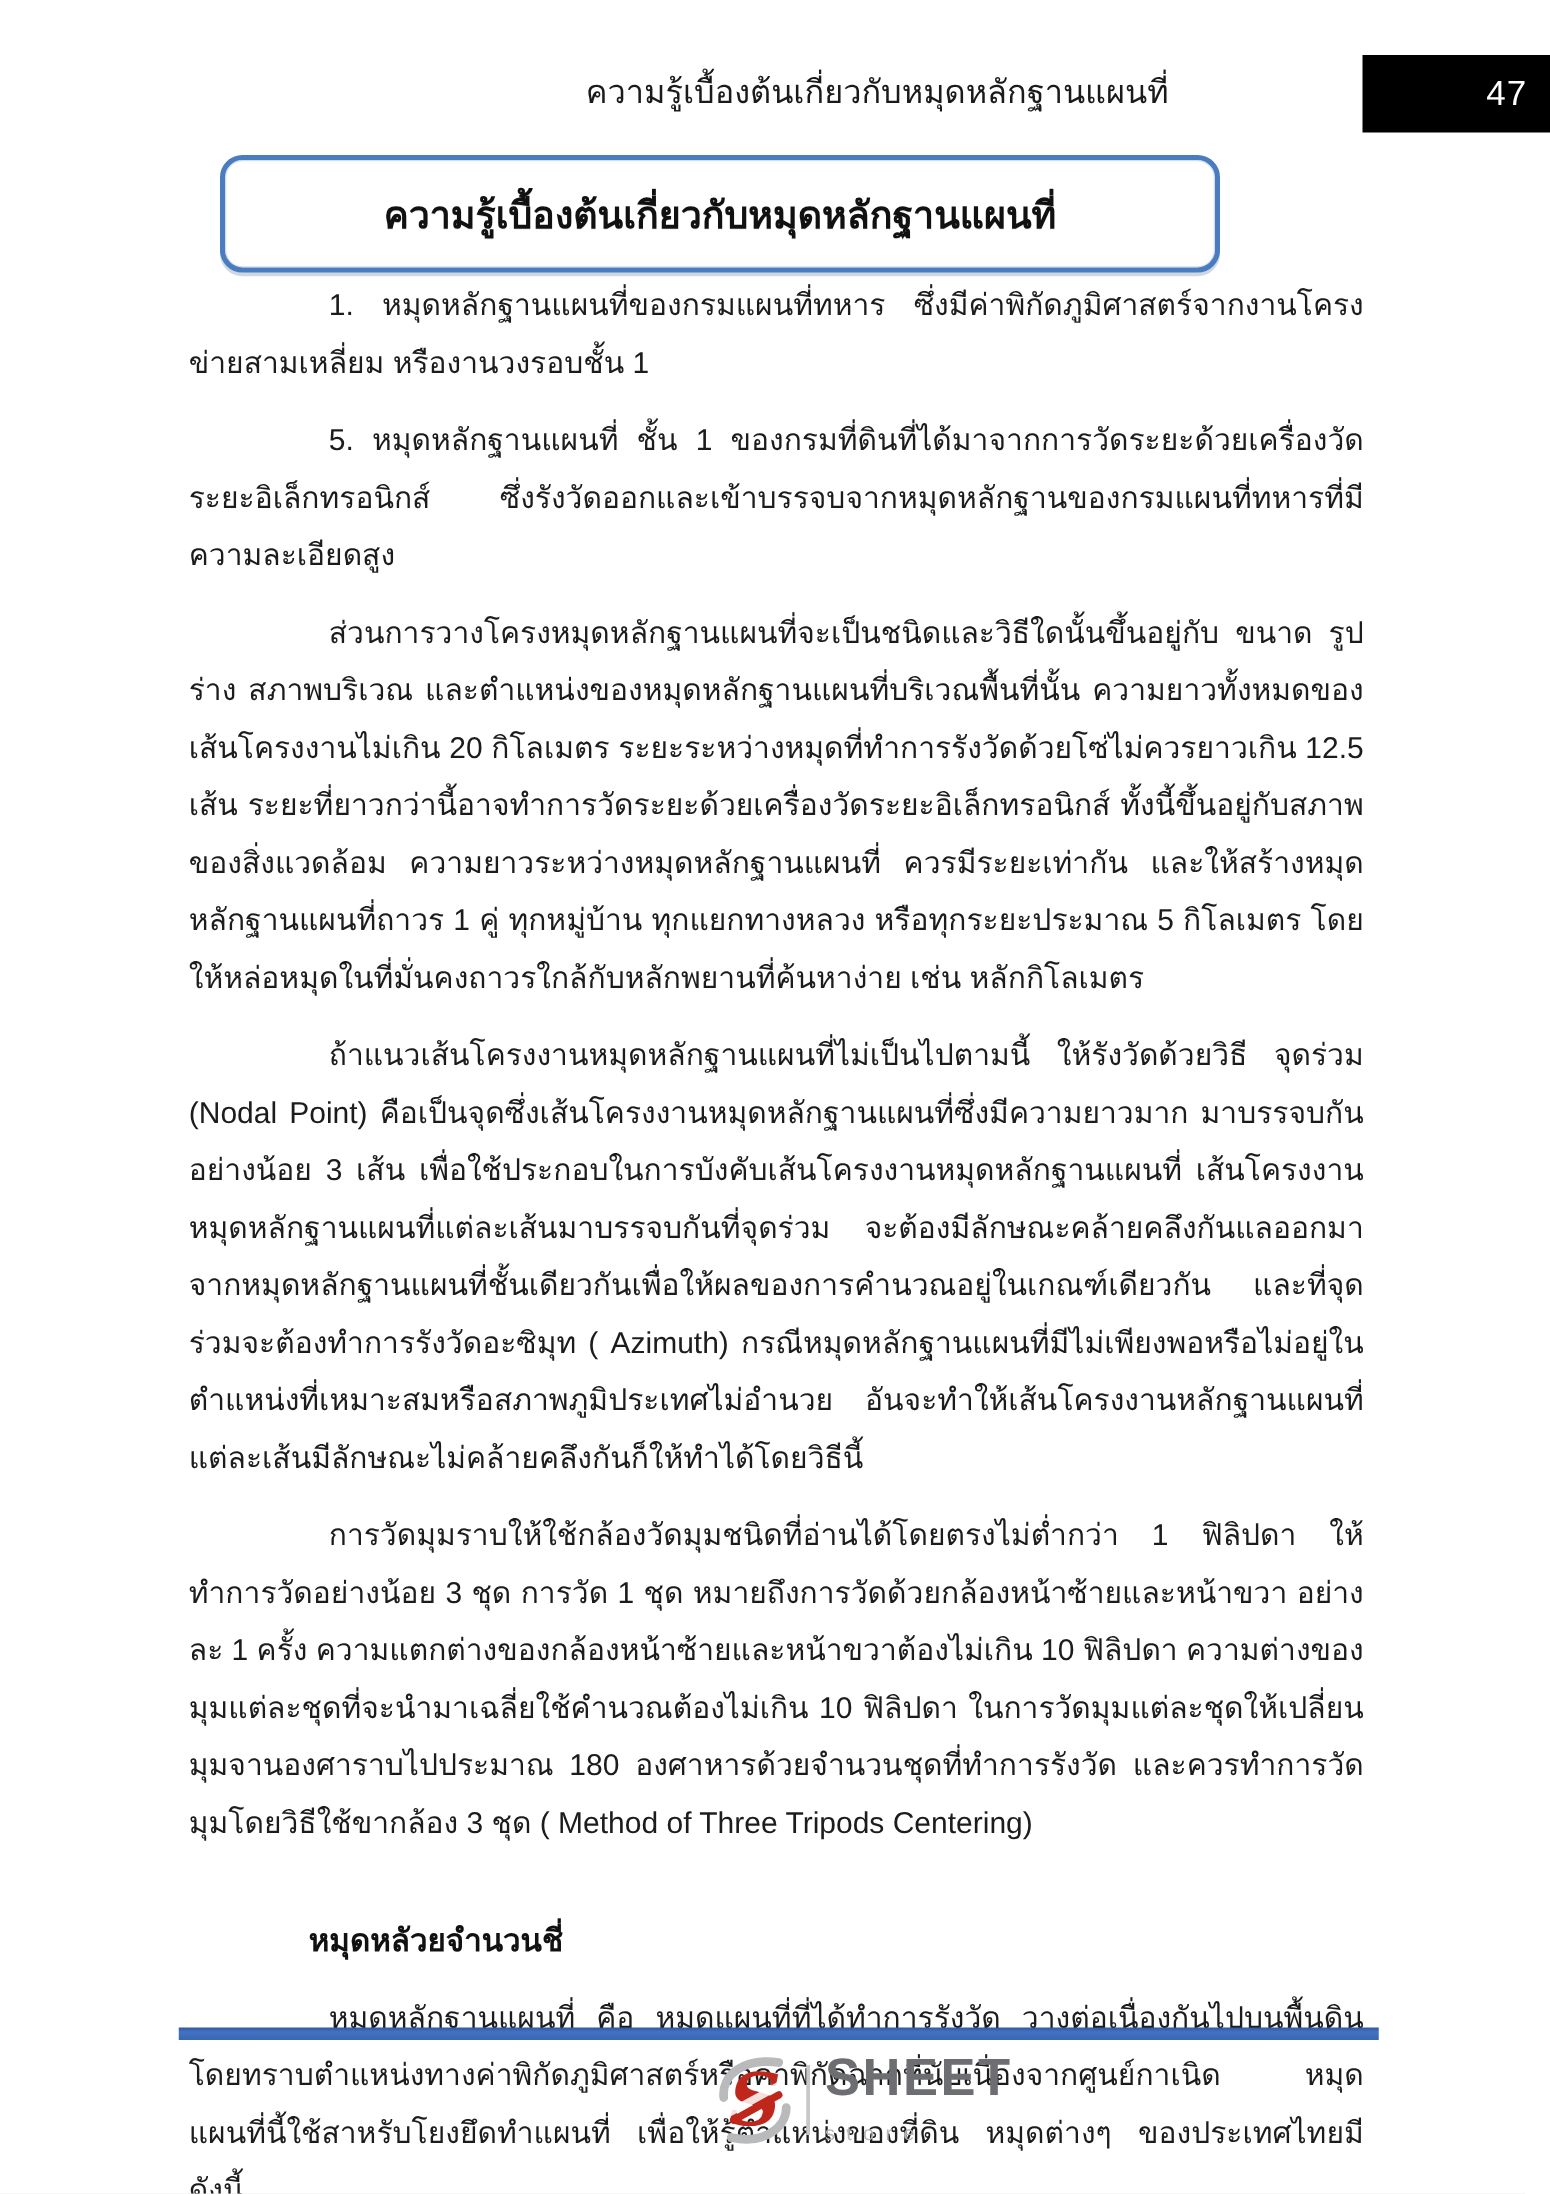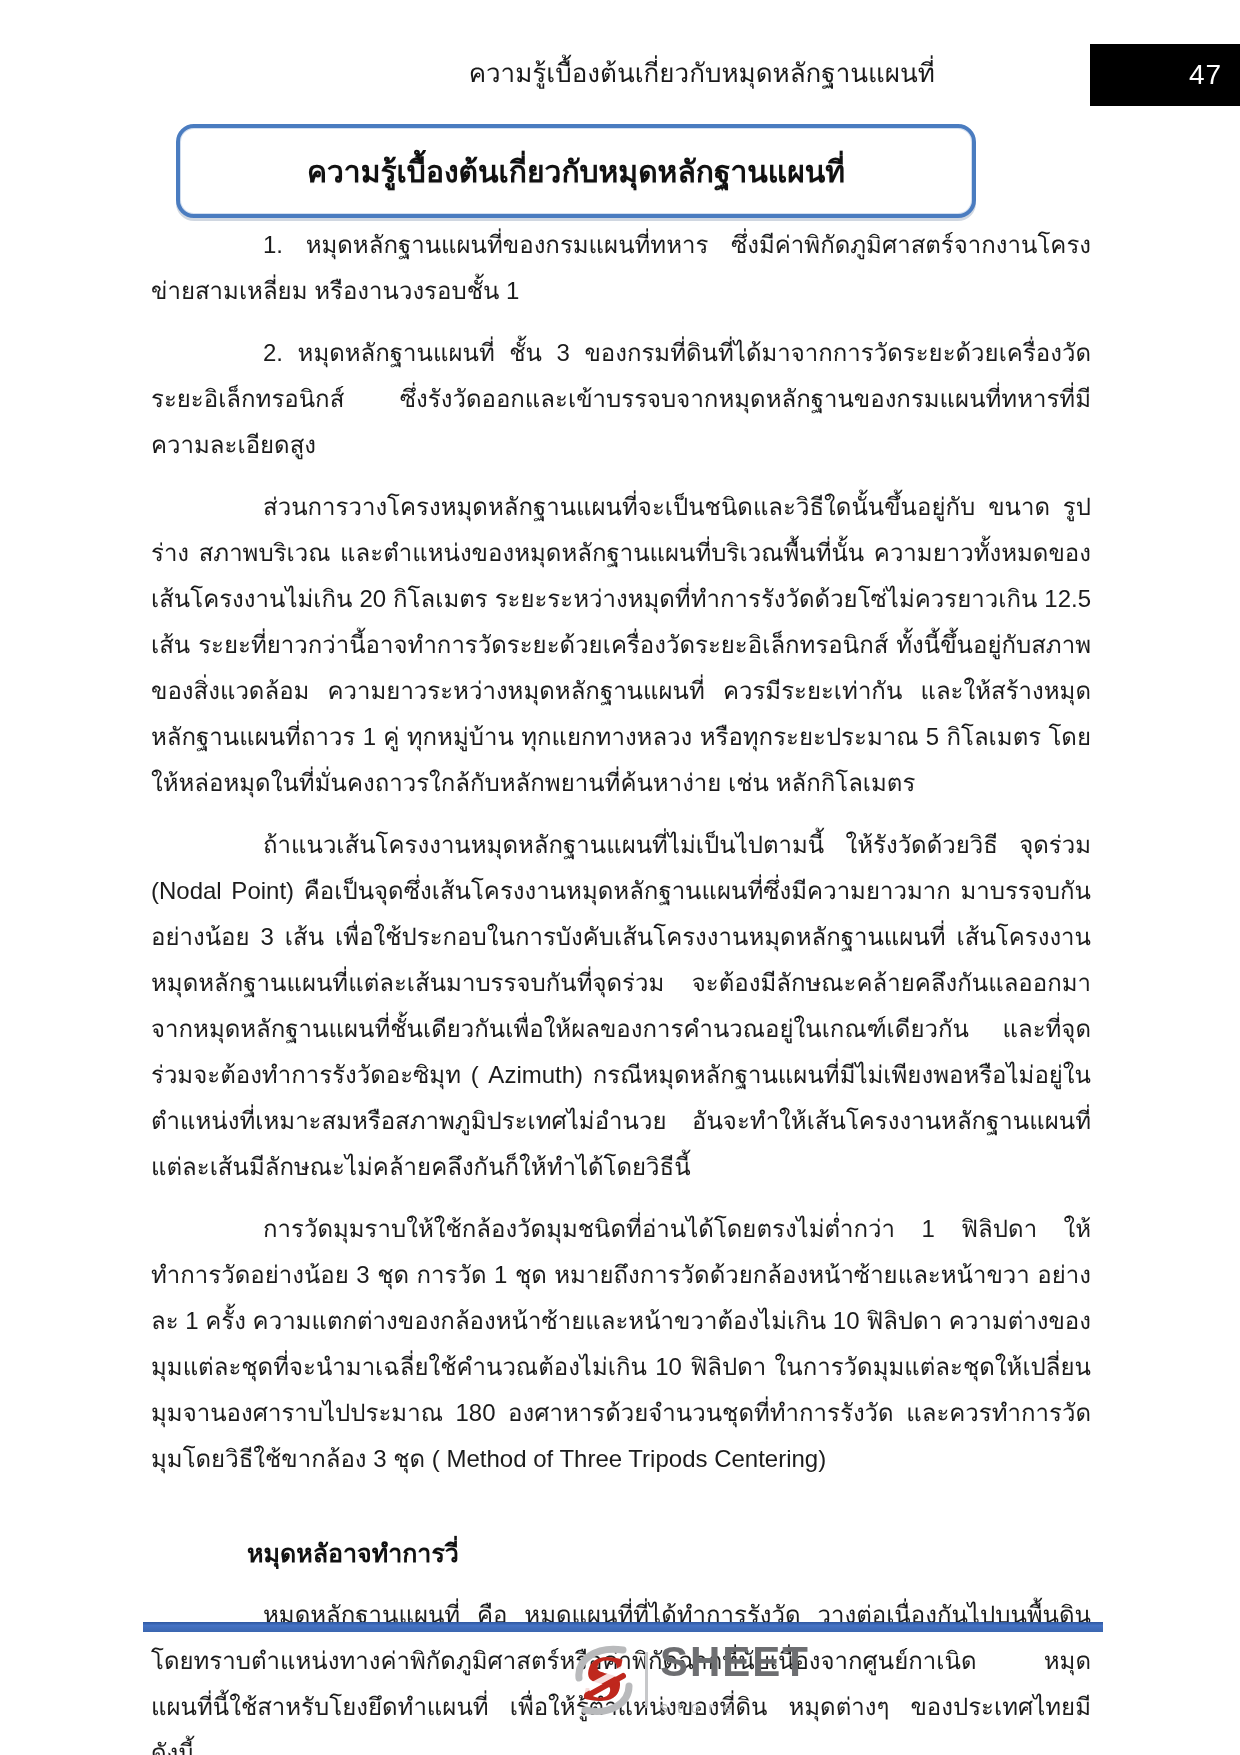--- a/index.html
+++ b/index.html
@@ -116,26 +116,26 @@
   <div class="page-num-box">
     <span>47</span>
   </div>
 
   <div class="title-box">
     <h1>ความรู้เบื้องต้นเกี่ยวกับหมุดหลักฐานแผนที่</h1>
   </div>
 
   <div class="content">
     <p>1. หมุดหลักฐานแผนที่ของกรมแผนที่ทหาร ซึ่งมีค่าพิกัดภูมิศาสตร์จากงานโครงข่ายสามเหลี่ยม หรืองานวงรอบชั้น 1</p>
-    <p>2. หมุดหลักฐานแผนที่ ชั้น 3 ของกรมที่ดินที่ได้มาจากการวัดระยะด้วยเครื่องวัดระยะอิเล็กทรอนิกส์ ซึ่งรังวัดออกและเข้าบรรจบจากหมุดหลักฐานของกรมแผนที่ทหารที่มีความละเอียดสูง</p>
+    <p>5. หมุดหลักฐานแผนที่ ชั้น 1 ของกรมที่ดินที่ได้มาจากการวัดระยะด้วยเครื่องวัดระยะอิเล็กทรอนิกส์ ซึ่งรังวัดออกและเข้าบรรจบจากหมุดหลักฐานของกรมแผนที่ทหารที่มีความละเอียดสูง</p>
     <p>ส่วนการวางโครงหมุดหลักฐานแผนที่จะเป็นชนิดและวิธีใดนั้นขึ้นอยู่กับ ขนาด รูปร่าง สภาพบริเวณ และตำแหน่งของหมุดหลักฐานแผนที่บริเวณพื้นที่นั้น ความยาวทั้งหมดของเส้นโครงงานไม่เกิน 20 กิโลเมตร ระยะระหว่างหมุดที่ทำการรังวัดด้วยโซ่ไม่ควรยาวเกิน 12.5 เส้น ระยะที่ยาวกว่านี้อาจทำการวัดระยะด้วยเครื่องวัดระยะอิเล็กทรอนิกส์ ทั้งนี้ขึ้นอยู่กับสภาพของสิ่งแวดล้อม ความยาวระหว่างหมุดหลักฐานแผนที่ ควรมีระยะเท่ากัน และให้สร้างหมุดหลักฐานแผนที่ถาวร 1 คู่ ทุกหมู่บ้าน ทุกแยกทางหลวง หรือทุกระยะประมาณ 5 กิโลเมตร โดยให้หล่อหมุดในที่มั่นคงถาวรใกล้กับหลักพยานที่ค้นหาง่าย เช่น หลักกิโลเมตร</p>
     <p>ถ้าแนวเส้นโครงงานหมุดหลักฐานแผนที่ไม่เป็นไปตามนี้ ให้รังวัดด้วยวิธี จุดร่วม (Nodal Point) คือเป็นจุดซึ่งเส้นโครงงานหมุดหลักฐานแผนที่ซึ่งมีความยาวมาก มาบรรจบกันอย่างน้อย 3 เส้น เพื่อใช้ประกอบในการบังคับเส้นโครงงานหมุดหลักฐานแผนที่ เส้นโครงงานหมุดหลักฐานแผนที่แต่ละเส้นมาบรรจบกันที่จุดร่วม จะต้องมีลักษณะคล้ายคลึงกันแลออกมาจากหมุดหลักฐานแผนที่ชั้นเดียวกันเพื่อให้ผลของการคำนวณอยู่ในเกณฑ์เดียวกัน และที่จุดร่วมจะต้องทำการรังวัดอะซิมุท ( Azimuth) กรณีหมุดหลักฐานแผนที่มีไม่เพียงพอหรือไม่อยู่ในตำแหน่งที่เหมาะสมหรือสภาพภูมิประเทศไม่อำนวย อันจะทำให้เส้นโครงงานหลักฐานแผนที่แต่ละเส้นมีลักษณะไม่คล้ายคลึงกันก็ให้ทำได้โดยวิธีนี้</p>
     <p>การวัดมุมราบให้ใช้กล้องวัดมุมชนิดที่อ่านได้โดยตรงไม่ต่ำกว่า 1 ฟิลิปดา ให้ทำการวัดอย่างน้อย 3 ชุด การวัด 1 ชุด หมายถึงการวัดด้วยกล้องหน้าซ้ายและหน้าขวา อย่างละ 1 ครั้ง ความแตกต่างของกล้องหน้าซ้ายและหน้าขวาต้องไม่เกิน 10 ฟิลิปดา ความต่างของมุมแต่ละชุดที่จะนำมาเฉลี่ยใช้คำนวณต้องไม่เกิน 10 ฟิลิปดา ในการวัดมุมแต่ละชุดให้เปลี่ยนมุมจานองศาราบไปประมาณ 180 องศาหารด้วยจำนวนชุดที่ทำการรังวัด และควรทำการวัดมุมโดยวิธีใช้ขากล้อง 3 ชุด ( Method of Three Tripods Centering)</p>
 
-    <div class="section-heading">หมุดหลัอาจทำการวี่</div>
+    <div class="section-heading">หมุดหลัวยจำนวนชี่</div>
 
     <p>หมุดหลักฐานแผนที่ คือ หมุดแผนที่ที่ได้ทำการรังวัด วางต่อเนื่องกันไปบนพื้นดิน โดยทราบตำแหน่งทางค่าพิกัดภูมิศาสตร์หรือค่าพิกัดฉากที่นับเนื่องจากศูนย์กาเนิด หมุดแผนที่นี้ใช้สาหรับโยงยึดทำแผนที่ เพื่อให้รู้ตำแหน่งของที่ดิน หมุดต่างๆ ของประเทศไทยมีดังนี้</p>
   </div>
 
   <div class="footer-rule"></div>
 
   <div class="footer-logo">
     <div class="logo-mark">
       <svg width="62" height="72" viewBox="0 0 62 72">
 

